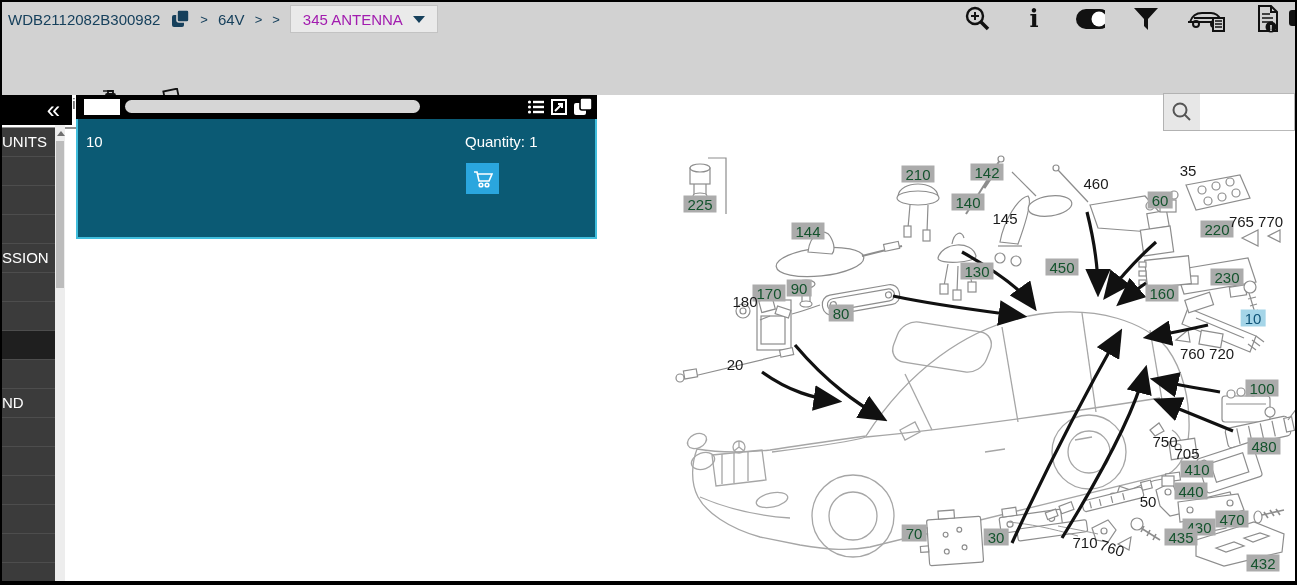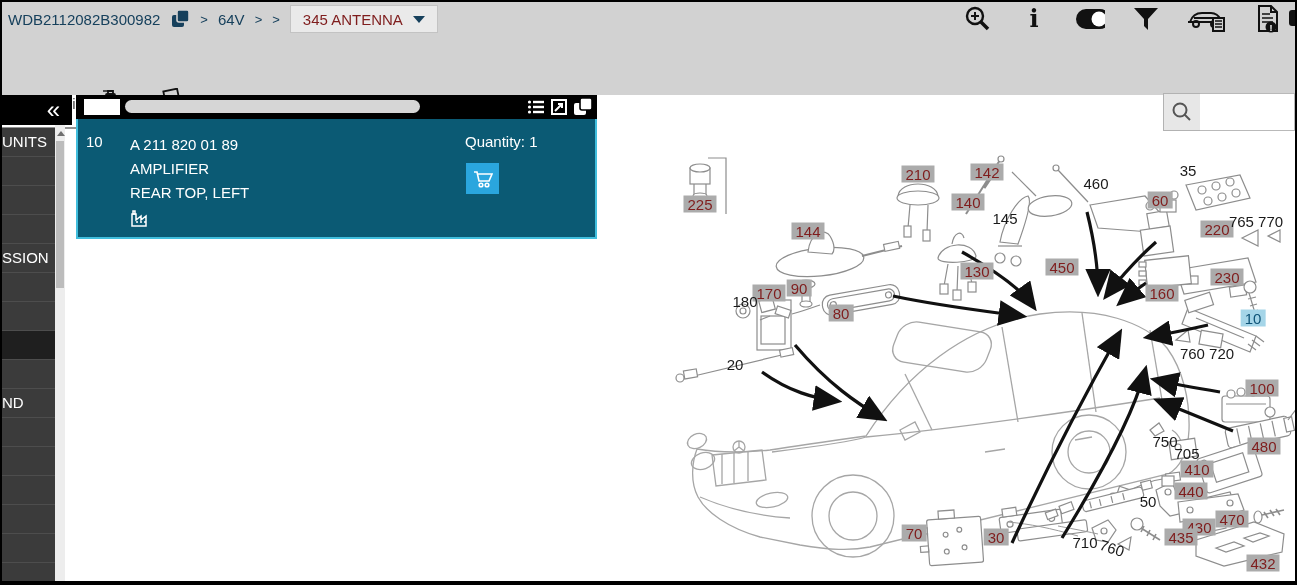--- a/index.html
+++ b/index.html
@@ -7,21 +7,21 @@
         font-family:"Liberation Sans",sans-serif;}
   .abs{position:absolute;}
   
   .frame{background:#000;z-index:60;}
   
   .topbar{left:0;top:0;width:1297px;height:38px;background:#d2d2d2;z-index:5;}
   .row2{left:0;top:38px;width:1297px;height:57px;background:#d2d2d2;z-index:5;}
   .crumb{display:flex;align-items:center;gap:10px;position:absolute;left:8px;top:0;height:38px;
          color:#16405c;font-size:15px;white-space:nowrap;}
   .crumb .sep{color:#16405c;font-size:13px;}
-  .crumb-btn{background:#eaeaea;border:1px solid #c3c3c3;color:#7f1d1d;font-size:15px;
+  .crumb-btn{background:#eaeaea;border:1px solid #c3c3c3;color:#a21caf;font-size:15px;
              height:28px;display:flex;align-items:center;gap:10px;padding:0 12px;cursor:pointer;}
   .caret-down{width:0;height:0;border-left:6px solid transparent;border-right:6px solid transparent;
               border-top:7px solid #16405c;}
   .topicons{position:absolute;right:14px;top:0;height:38px;display:flex;align-items:center;gap:26px;}
   .ticon{width:30px;height:30px;display:flex;align-items:center;justify-content:center;cursor:pointer;}
   .info-glyph{font-family:"DejaVu Serif",serif;font-weight:bold;font-size:24px;color:#111;line-height:1;}
   .clipped-icon{position:absolute;right:-8px;top:10px;width:16px;height:16px;background:#111;border-radius:3px;}
   
   .model-text{position:absolute;left:8px;top:57px;color:#4a4a4a;font-size:15px;}
   .underline{position:absolute;left:2px;top:89px;width:178px;height:2px;background:#929292;}
@@ -53,21 +53,21 @@
   .pp-panel{left:76px;top:119px;width:521px;height:120px;background:#0b5a74;box-sizing:border-box;
             border:2px solid #41bedd;border-top:none;color:#fff;font-size:15px;z-index:6;}
   .pp-pos{position:absolute;left:8px;top:14px;}
   .pp-col{position:absolute;left:52px;top:14px;line-height:24px;}
   .pp-qty{position:absolute;left:387px;top:14px;}
   .cartbtn{position:absolute;left:388px;top:44px;width:33px;height:31px;background:#2aa6de;border:none;
            display:flex;align-items:center;justify-content:center;cursor:pointer;}
   
   .dlayer{left:0;top:0;width:1297px;height:585px;z-index:8;pointer-events:none;}
   .dlabel{position:absolute;transform:translate(-50%,-50%);font-size:15px;white-space:nowrap;pointer-events:auto;}
-  .dlabel.gray{background:#ababab;color:#7f1d1d;padding:0 4px;}
+  .dlabel.gray{background:#ababab;color:#14532d;padding:0 4px;}
   .dlabel.plain{color:#1a1a1a;}
   .dlabel.selected{background:#a5d5e8;color:#0f5377;padding:0 4px;}
   svg text{font-family:"Liberation Sans",sans-serif;}
 </style>
 </head>
 <body>
 
 <div class="page">
 
   <div class="abs topbar">
@@ -220,32 +220,20 @@
         <svg width="20" height="19">
             <rect x="1" y="6" width="12" height="12" rx="2" fill="#fff"></rect>
             <rect x="7" y="1" width="12" height="12" rx="2" fill="#fff" stroke="#000" stroke-width="1.6"></rect>
           </svg>
       </span>
     </div>
   </div>
 
   <div class="abs pp-panel">
     <span class="pp-pos">10</span>
-    <div class="pp-col">
-      <div>A 211 820 01 89</div>
-      <div>AMPLIFIER</div>
-      <div>REAR TOP, LEFT</div>
-      <span style="display:inline-block;margin-top:4px">
-        <svg width="22" height="19" fill="none" stroke="#fff" stroke-width="1.5">
-          <path d="M2,17 V5 h4 v6 l5,-4 v4 l5,-4 v10 z"></path>
-            <path d="M3,2 h2 v3 h-2 z"></path>
-            <path d="M6,13 h2 M10,13 h2 M14,13 h2" stroke-width="1.3"></path>
-        </svg>
-      </span>
-    </div>
     <span class="pp-qty">Quantity: 1</span>
     <button class="cartbtn">
       <svg width="22" height="20" fill="none" stroke="#fff" stroke-width="1.6">
         <path d="M2,3 h3 l2,9 h10 l3,-7 h-14"></path>
           <circle cx="9" cy="16" r="1.8"></circle>
           <circle cx="15" cy="16" r="1.8"></circle>
       </svg>
     </button>
   </div>
 

